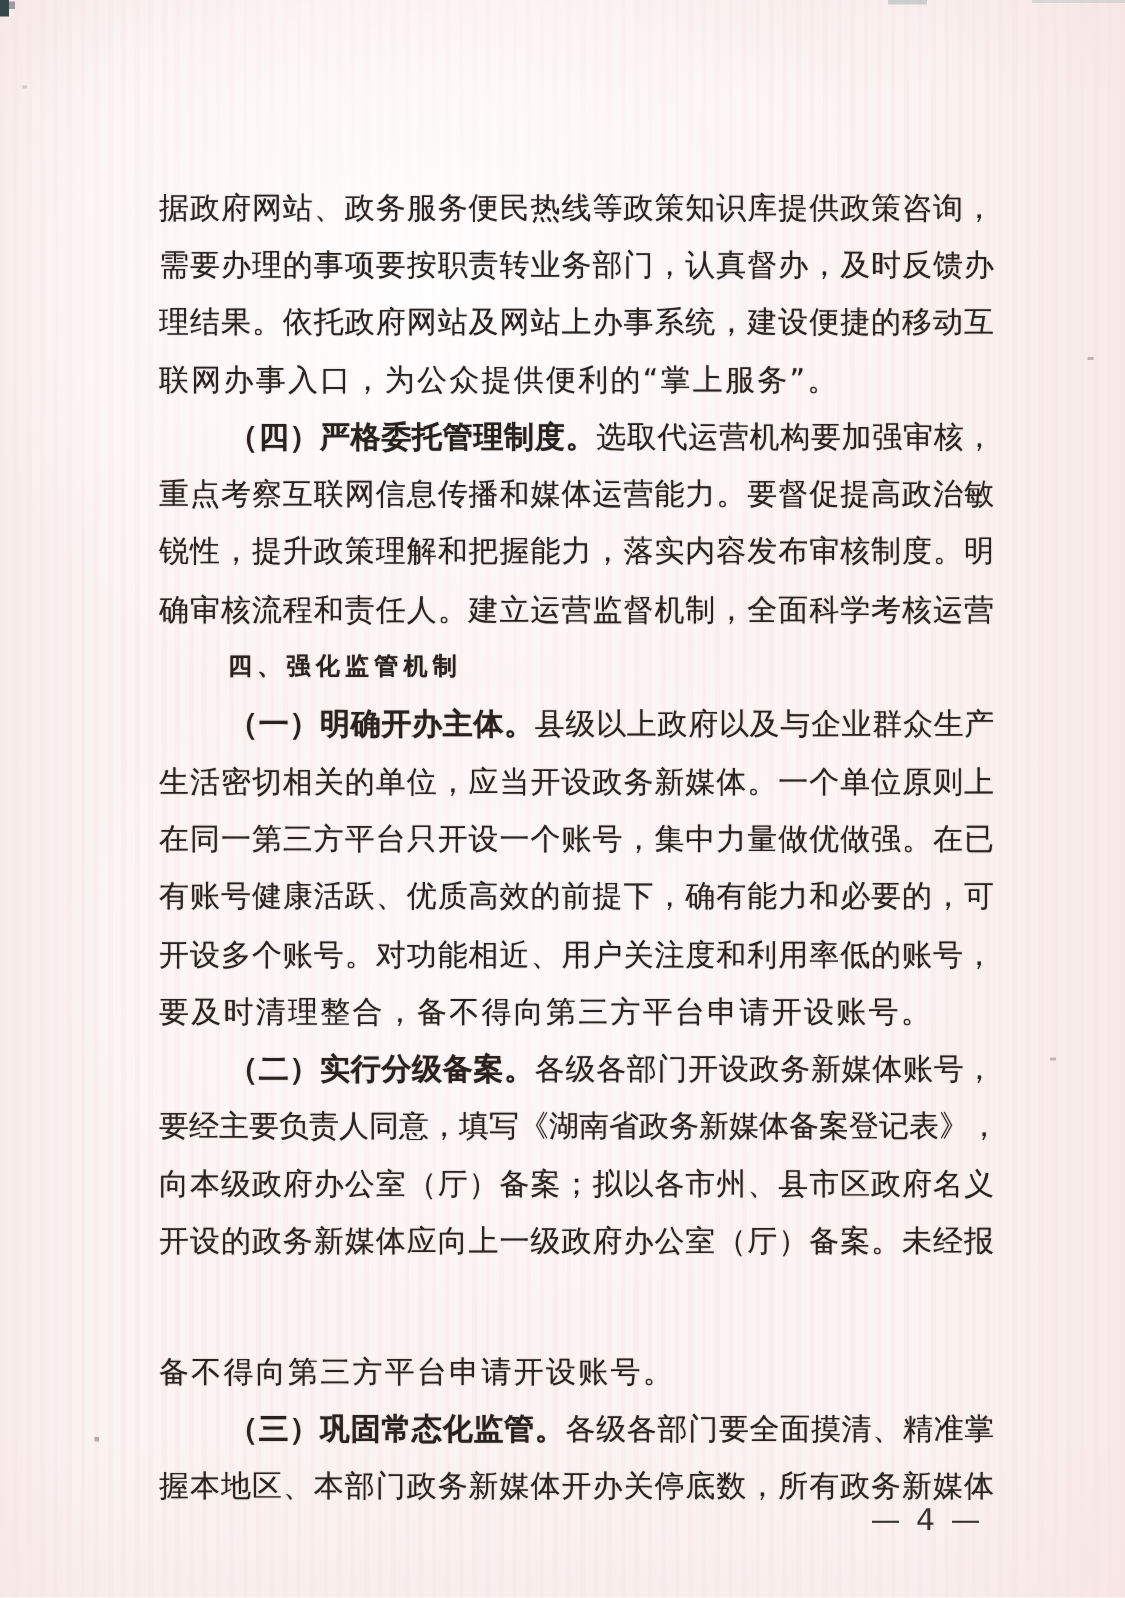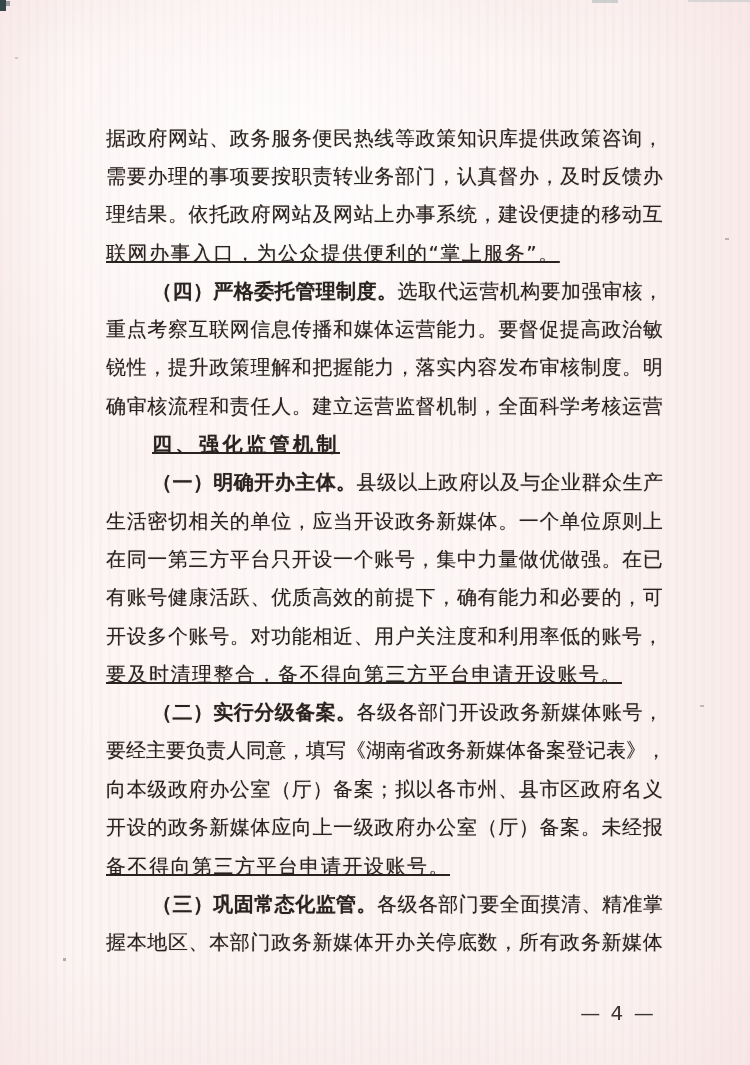--- a/index.html
+++ b/index.html
@@ -42,25 +42,24 @@
     justify-content: space-between;
     align-items: center;
     font-size: 20px;
     white-space: nowrap;
   }
   .line .ch { flex: 0 1 auto; }
   .line.noflex {
     display: block;
     line-height: 38.3px;
     letter-spacing: 1.5px;
-    text-decoration: underline;
   }
   .line.indent { padding-left: 46px; }
   .line.heading {
-    font-size: 20px;
+    font-size: 16px;
     font-weight: bold;
     letter-spacing: 3.5px;
   }
   .bold { font-weight: bold; }
   .pagenum {
     position: absolute;
     left: 566px; top: 1001px; width: 104px;
     text-align: center;
     font-size: 20px;
     letter-spacing: 2px;
@@ -548,21 +547,21 @@
         <span class="ch">（</span>
         <span class="ch">厅</span>
         <span class="ch">）</span>
         <span class="ch">备</span>
         <span class="ch">案</span>
         <span class="ch">。</span>
         <span class="ch">未</span>
         <span class="ch">经</span>
         <span class="ch">报</span>
       </div>
-      <div class="line noflex" style="text-shadow: rgba(70, 50, 50, 0.45) 0px 0px 1px;">备不得向第三方平台申请开设账号。</div>
+      <div class="line noflex" style="text-shadow: rgba(70, 50, 50, 0.45) 0px 0px 1px; margin-top: 48px;">备不得向第三方平台申请开设账号。</div>
       <div class="line indent" style="text-shadow: rgba(70, 50, 50, 0.45) 0px 0px 1px;">
         <span class="ch bold">（</span>
         <span class="ch bold">三</span>
         <span class="ch bold">）</span>
         <span class="ch bold">巩</span>
         <span class="ch bold">固</span>
         <span class="ch bold">常</span>
         <span class="ch bold">态</span>
         <span class="ch bold">化</span>
         <span class="ch bold">监</span>

